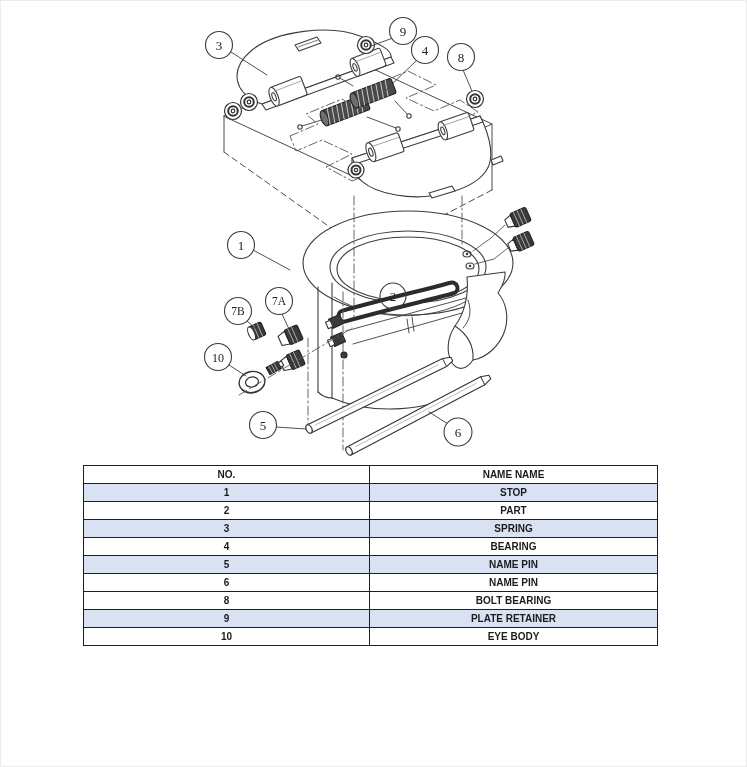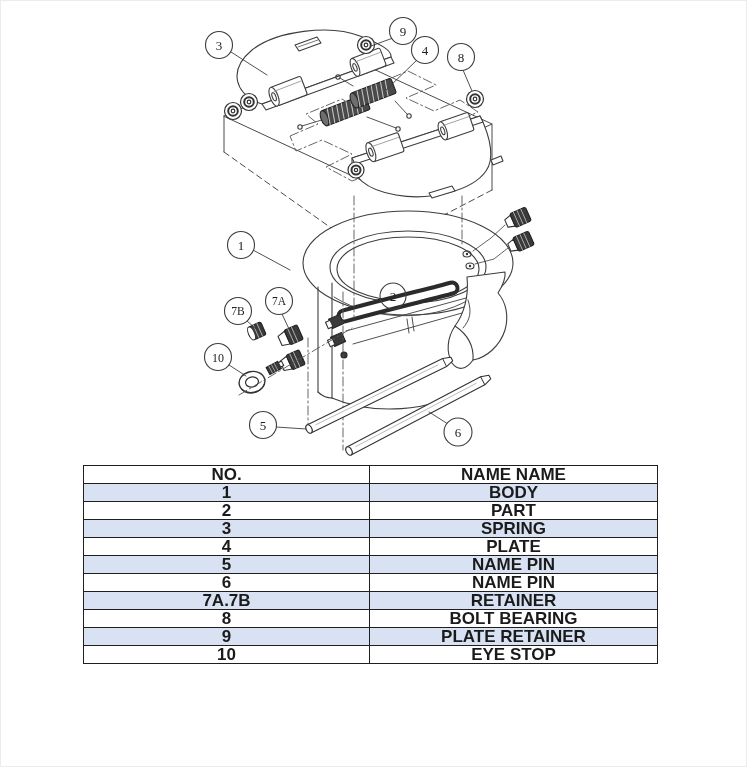--- a/index.html
+++ b/index.html
@@ -2,21 +2,21 @@
 <html><head>
 <meta charset="utf-8">
 <style>
   html,body{margin:0;padding:0;background:#fff;}
   .canvas{position:relative;width:747px;height:767px;background:#fff;overflow:hidden;
           font-family:"Liberation Sans",sans-serif;box-shadow:inset 0 0 0 1px #ececec;}
   svg text{font-family:"Liberation Serif",serif;fill:#222;}
   .parts-table{position:absolute;left:83px;top:465px;width:575px;border-collapse:collapse;
                table-layout:fixed;font-family:"Liberation Sans",sans-serif;}
   .parts-table th,.parts-table td{border:1px solid #1f1f1f;height:17px;line-height:17px;
-      padding:0;text-align:center;vertical-align:middle;font-size:17px;font-weight:bold;
+      padding:0;text-align:center;vertical-align:middle;font-size:10px;font-weight:bold;
       color:#1b1b1b;overflow:hidden;white-space:nowrap;}
   .parts-table col.c1{width:286px;}
   .parts-table tr.shade td{background:#d9e2f3;}
   .parts-table tr.plain td,.parts-table th{background:#ffffff;}
 </style>
 </head>
 <body>
 
 <div class="canvas">
 
@@ -340,54 +340,50 @@
         <col class="c1">
         <col>
       </colgroup>
   <tbody>
         <tr>
     <th>NO.</th>
     <th>NAME NAME</th>
   </tr>
   <tr class="shade">
     <td>1</td>
-    <td>BODY</td>
+    <td>STOP</td>
         </tr>
   <tr class="plain">
     <td>2</td>
     <td>PART</td>
         </tr>
   <tr class="shade">
     <td>3</td>
     <td>SPRING</td>
         </tr>
   <tr class="plain">
     <td>4</td>
-    <td>PLATE</td>
+    <td>BEARING</td>
         </tr>
   <tr class="shade">
     <td>5</td>
     <td>NAME PIN</td>
         </tr>
   <tr class="plain">
     <td>6</td>
     <td>NAME PIN</td>
         </tr>
-  <tr class="shade">
-    <td>7A.7B</td>
-    <td>RETAINER</td>
-        </tr>
   <tr class="plain">
     <td>8</td>
     <td>BOLT BEARING</td>
         </tr>
   <tr class="shade">
     <td>9</td>
     <td>PLATE RETAINER</td>
         </tr>
   <tr class="plain">
     <td>10</td>
-    <td>EYE STOP</td>
+    <td>EYE BODY</td>
         </tr>
 </tbody>
     </table>
 
 </div>
 
 </body></html>

